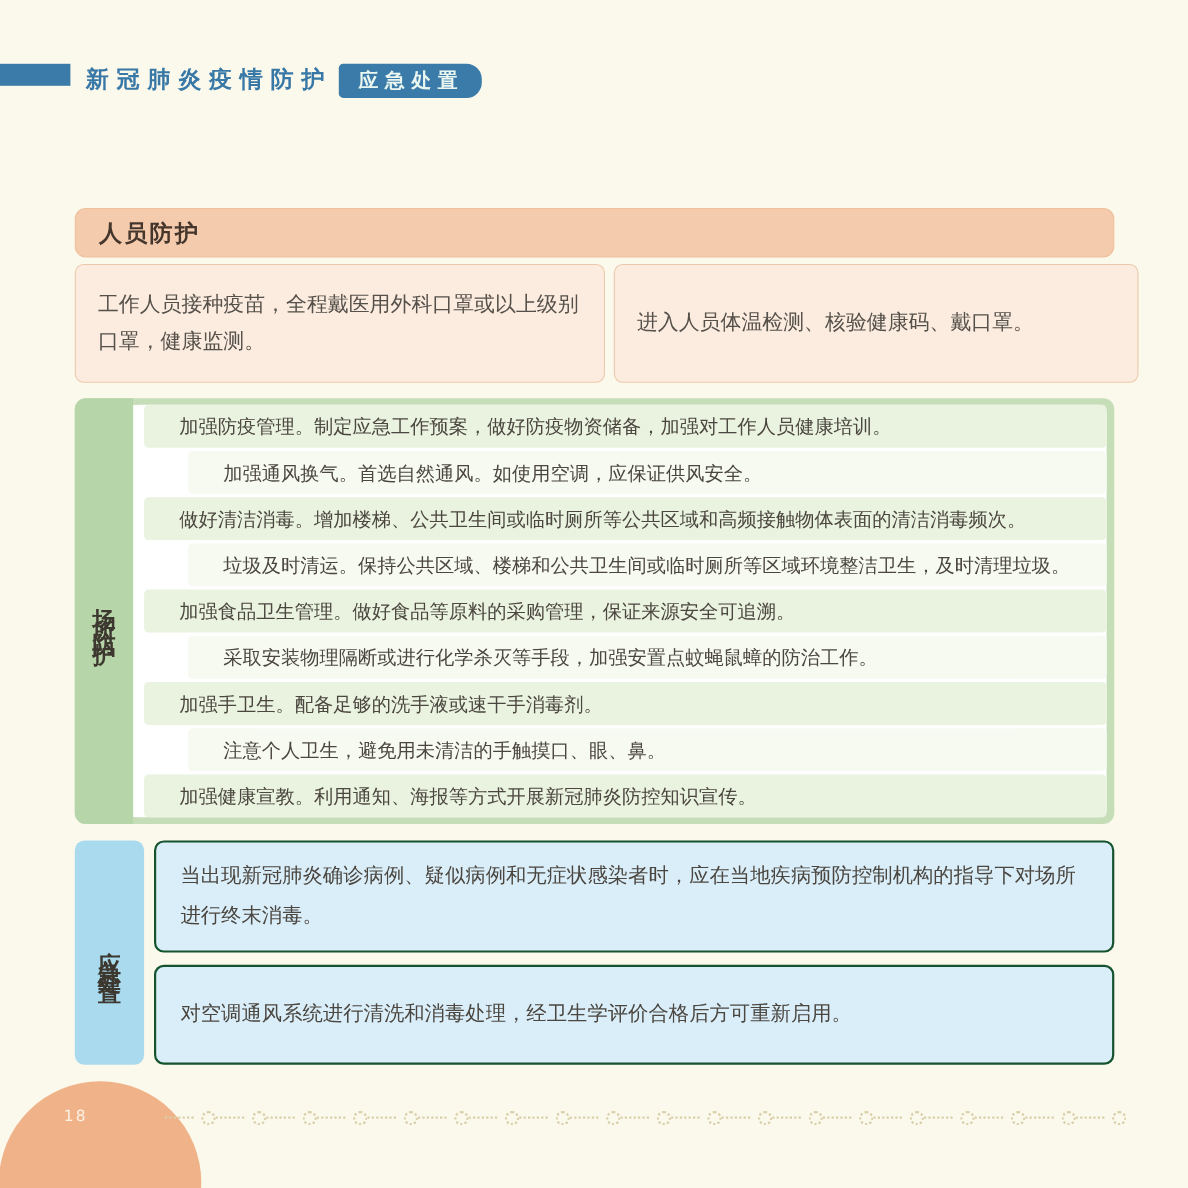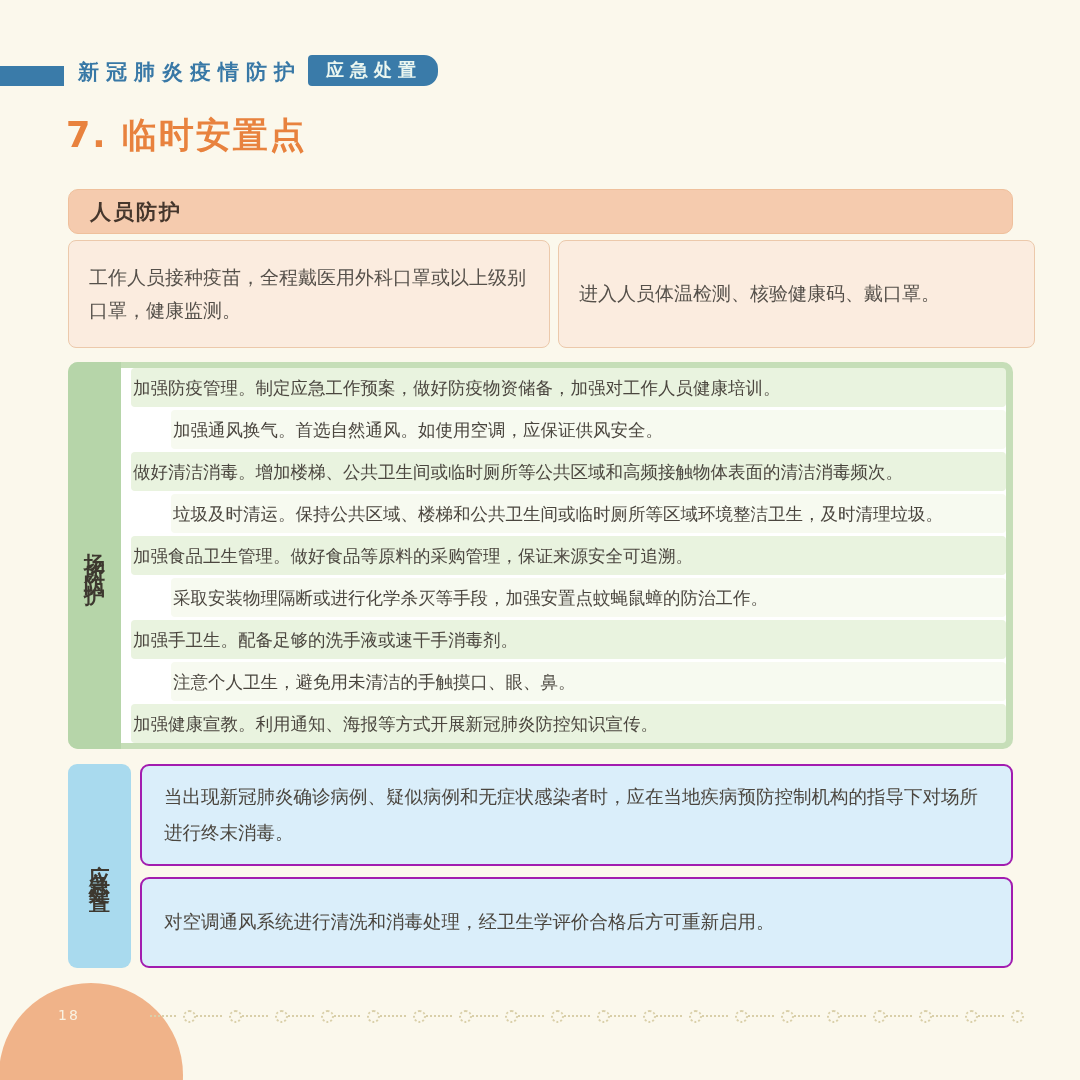--- a/index.html
+++ b/index.html
@@ -10,21 +10,21 @@
   .page{
     position:relative;
     width:1080px;height:1080px;
     background:#fbf8ec;
     overflow:hidden;
   }
 
   
   .topbar{
     position:absolute;left:0;top:58px;height:28px;
-    display:flex;align-items:flex-end;
+    display:flex;align-items:flex-start;
   }
   .topbar-accent{
     width:64px;height:20px;background:#3a7ba9;display:inline-block;
   }
   .topbar-title{
     margin-left:14px;
     color:#3878a6;font-size:21px;font-weight:bold;letter-spacing:7px;
     white-space:nowrap;
   }
   .topbar-badge{
@@ -80,21 +80,21 @@
     margin:6px 7px 6px 0;
     background:#ffffff;border-left:10px solid #ffffff;
     display:flex;flex-direction:column;gap:3px;
     border-radius:0 6px 6px 0;
   }
   .place-row{
     flex:1;
     display:flex;align-items:center;
     border-radius:4px;
     color:#4b463f;font-size:17.5px;
-    padding-left:2px;
+    padding-left:32px;
     text-align:right;
   }
   .place-row.odd{background:#e9f3df;}
   .place-row.even{background:#f7faf0;margin-left:40px;}
 
   
   .emergency-section{
     position:absolute;left:68px;top:764px;width:945px;height:204px;
     display:flex;
   }
@@ -104,21 +104,21 @@
     display:flex;align-items:center;justify-content:center;
     writing-mode:vertical-rl;text-orientation:upright;
     color:#3d382f;font-size:21px;font-weight:bold;letter-spacing:9px;
   }
   .em-boxes{
     flex:1;margin-left:9px;
     display:flex;flex-direction:column;gap:11px;
   }
   .em-box{
     box-sizing:border-box;
-    background:#daeefa;border:2px solid #a21caf;border-radius:9px;
+    background:#daeefa;border:2px solid #14532d;border-radius:9px;
     display:flex;align-items:center;
     color:#4b463f;font-size:18.5px;line-height:1.95;
   }
   .em-box p{margin:0;padding:0 24px 0 22px;}
   .em-box.first{flex:1.12;}
   .em-box.second{flex:1;}
 
   
   .footer-circle{
     position:absolute;left:-1px;top:983px;width:184px;height:184px;
@@ -144,21 +144,20 @@
 <body>
 
 <div class="page">
 
   <header class="topbar">
     <span class="topbar-accent"></span>
     <span class="topbar-title">新冠肺炎疫情防护</span>
     <span class="topbar-badge">应急处置</span>
   </header>
 
-  <h1 class="section-title">7. 临时安置点</h1>
 
   <div class="personnel-heading">
     <span>人员防护</span>
   </div>
   <div class="peach-box left">
     <p>工作人员接种疫苗，全程戴医用外科口罩或以上级别口罩，健康监测。</p>
   </div>
   <div class="peach-box right">
     <p>进入人员体温检测、核验健康码、戴口罩。</p>
   </div>

